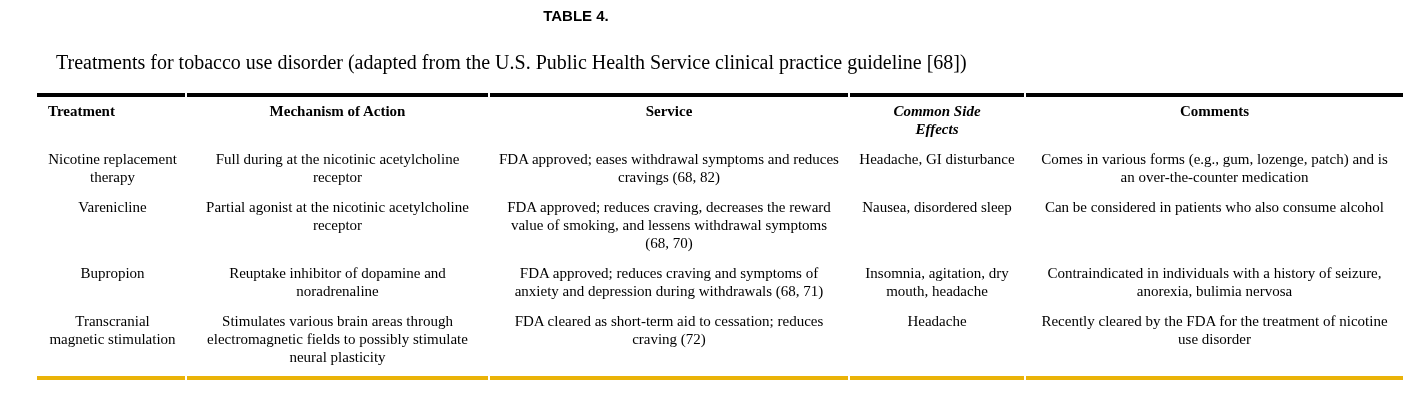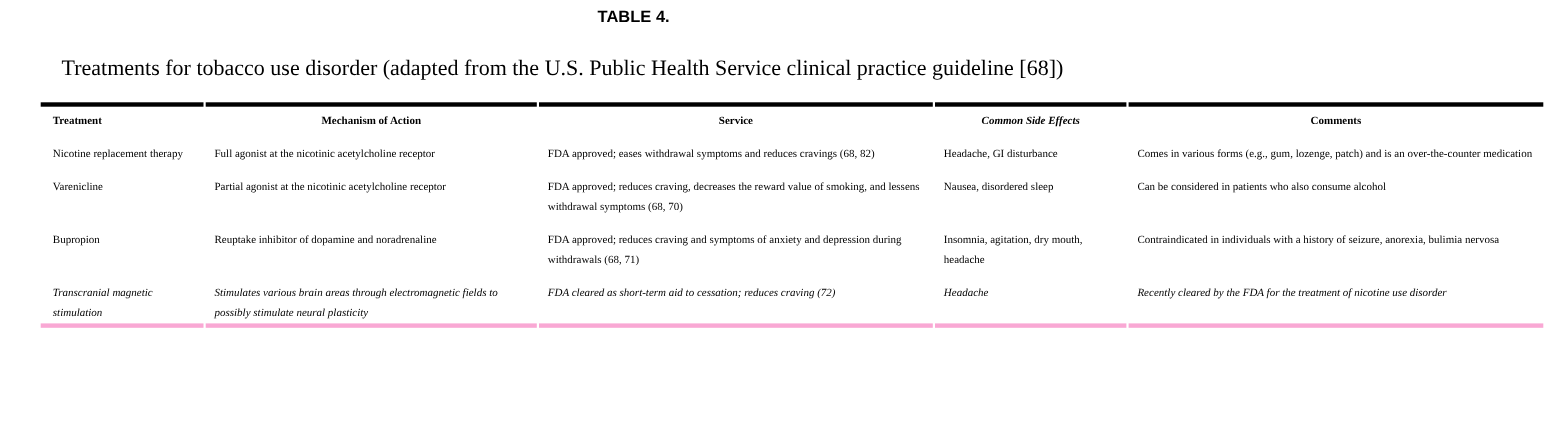--- a/index.html
+++ b/index.html
@@ -32,46 +32,45 @@
     margin: 27px 8px 0 56px;
     font-size: 20px;
     line-height: 23px;
   }
   table.data-table {
     margin: 19px 0 0 35px;
     width: 1370px;
     table-layout: fixed;
     border-collapse: separate;
     border-spacing: 2px 0;
-    font-size: 10px;
+    font-size: 15px;
     line-height: 18px;
   }
   table.data-table th {
     border-top: 4px solid #000000;
     font-weight: bold;
     vertical-align: top;
     text-align: center;
     padding: 5px 8px 12px 8px;
   }
   table.data-table th.first-col {
     text-align: left;
     padding-left: 11px;
   }
   table.data-table td {
     vertical-align: top;
-    text-align: left;
+    text-align: center;
     padding: 0 8px 12px 8px;
   }
   table.data-table td.first-col {
     padding-left: 11px;
   }
   table.data-table tr.last-row td {
-    border-bottom: 4px solid #f9a8d4;
-    padding-bottom: 0;
-    font-style: italic;
+    border-bottom: 4px solid #eab308;
+    padding-bottom: 10px;
   }
   .hdr-narrow {
     display: block;
     max-width: 100px;
     margin: 0 auto;
     font-style: italic;
   }
 </style>
 </head>
 <body>
@@ -105,21 +104,21 @@
           <span class="hdr-narrow">Common Side Effects</span>
         </th>
         <th>
           <span>Comments</span>
         </th>
       </tr>
     </thead>
     <tbody>
       <tr>
         <td class="first-col">Nicotine replacement therapy</td>
-        <td>Full agonist at the nicotinic acetylcholine receptor</td>
+        <td>Full during at the nicotinic acetylcholine receptor</td>
         <td>FDA approved; eases withdrawal symptoms and reduces cravings (68, 82)</td>
         <td>Headache, GI disturbance</td>
         <td>Comes in various forms (e.g., gum, lozenge, patch) and is an over-the-counter medication</td>
       </tr>
       <tr>
         <td class="first-col">Varenicline</td>
         <td>Partial agonist at the nicotinic acetylcholine receptor</td>
         <td>FDA approved; reduces craving, decreases the reward value of smoking, and lessens withdrawal symptoms (68, 70)</td>
         <td>Nausea, disordered sleep</td>
         <td>Can be considered in patients who also consume alcohol</td>

